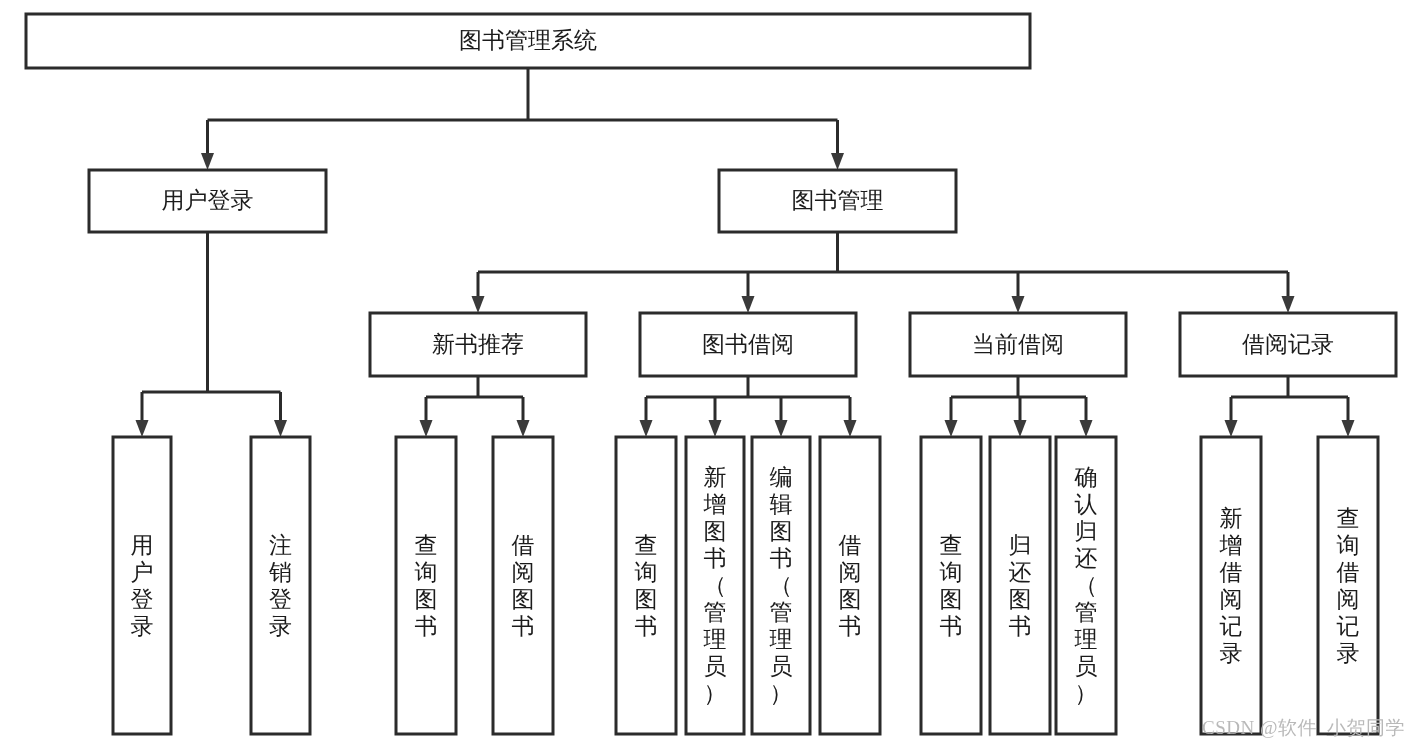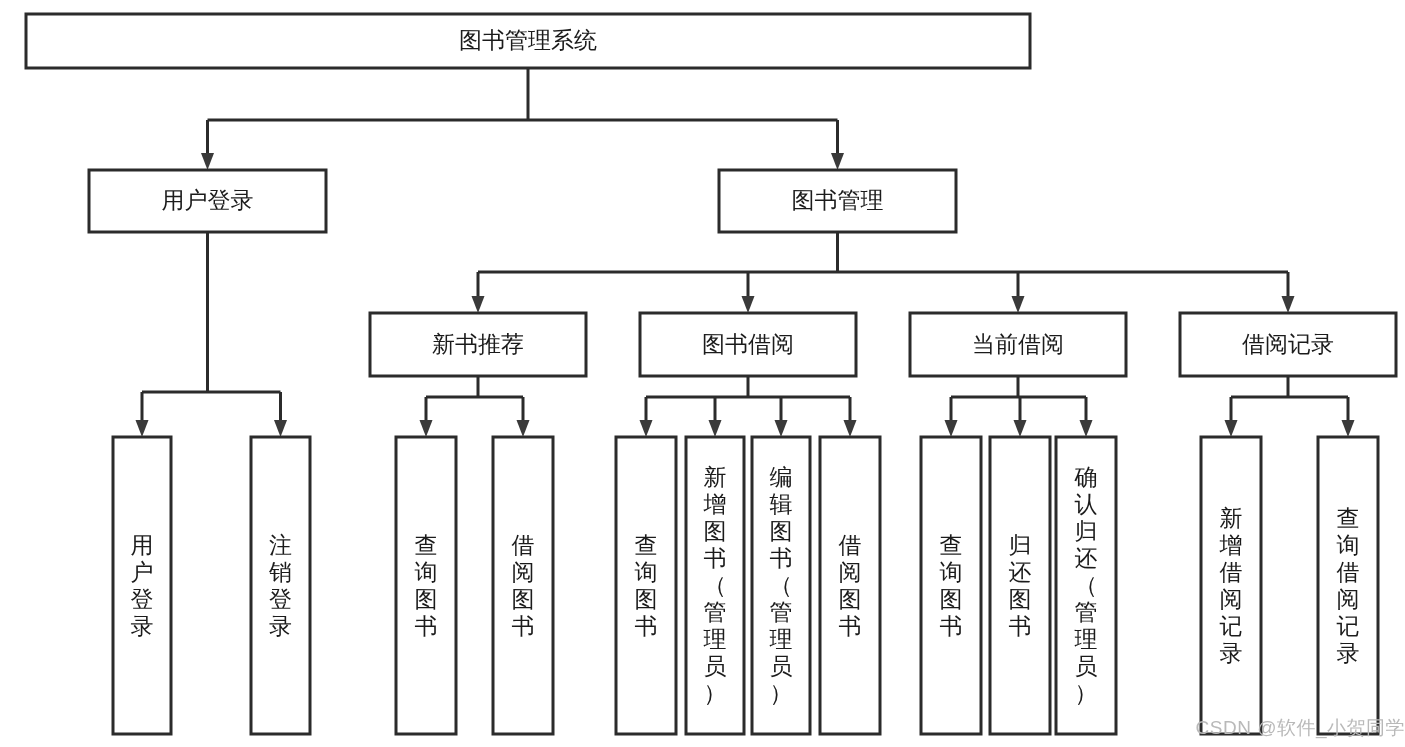--- a/index.html
+++ b/index.html
@@ -53,21 +53,21 @@
   .node-label-v {
     font-family: "Liberation Sans", "DejaVu Sans", sans-serif;
     font-size: 23px;
     fill: #1b1b1b;
     text-anchor: middle;
   }
   .watermark {
     position: absolute;
     right: 8px;
     bottom: 6px;
-    font-family: Liberation Sans, sans-serif;
+    font-family: Liberation Serif, serif;
     font-size: 19px;
     color: #b9b9b9;
     letter-spacing: 0.5px;
     white-space: nowrap;
     pointer-events: none;
   }
 </style>
 </head>
 <body>
 

